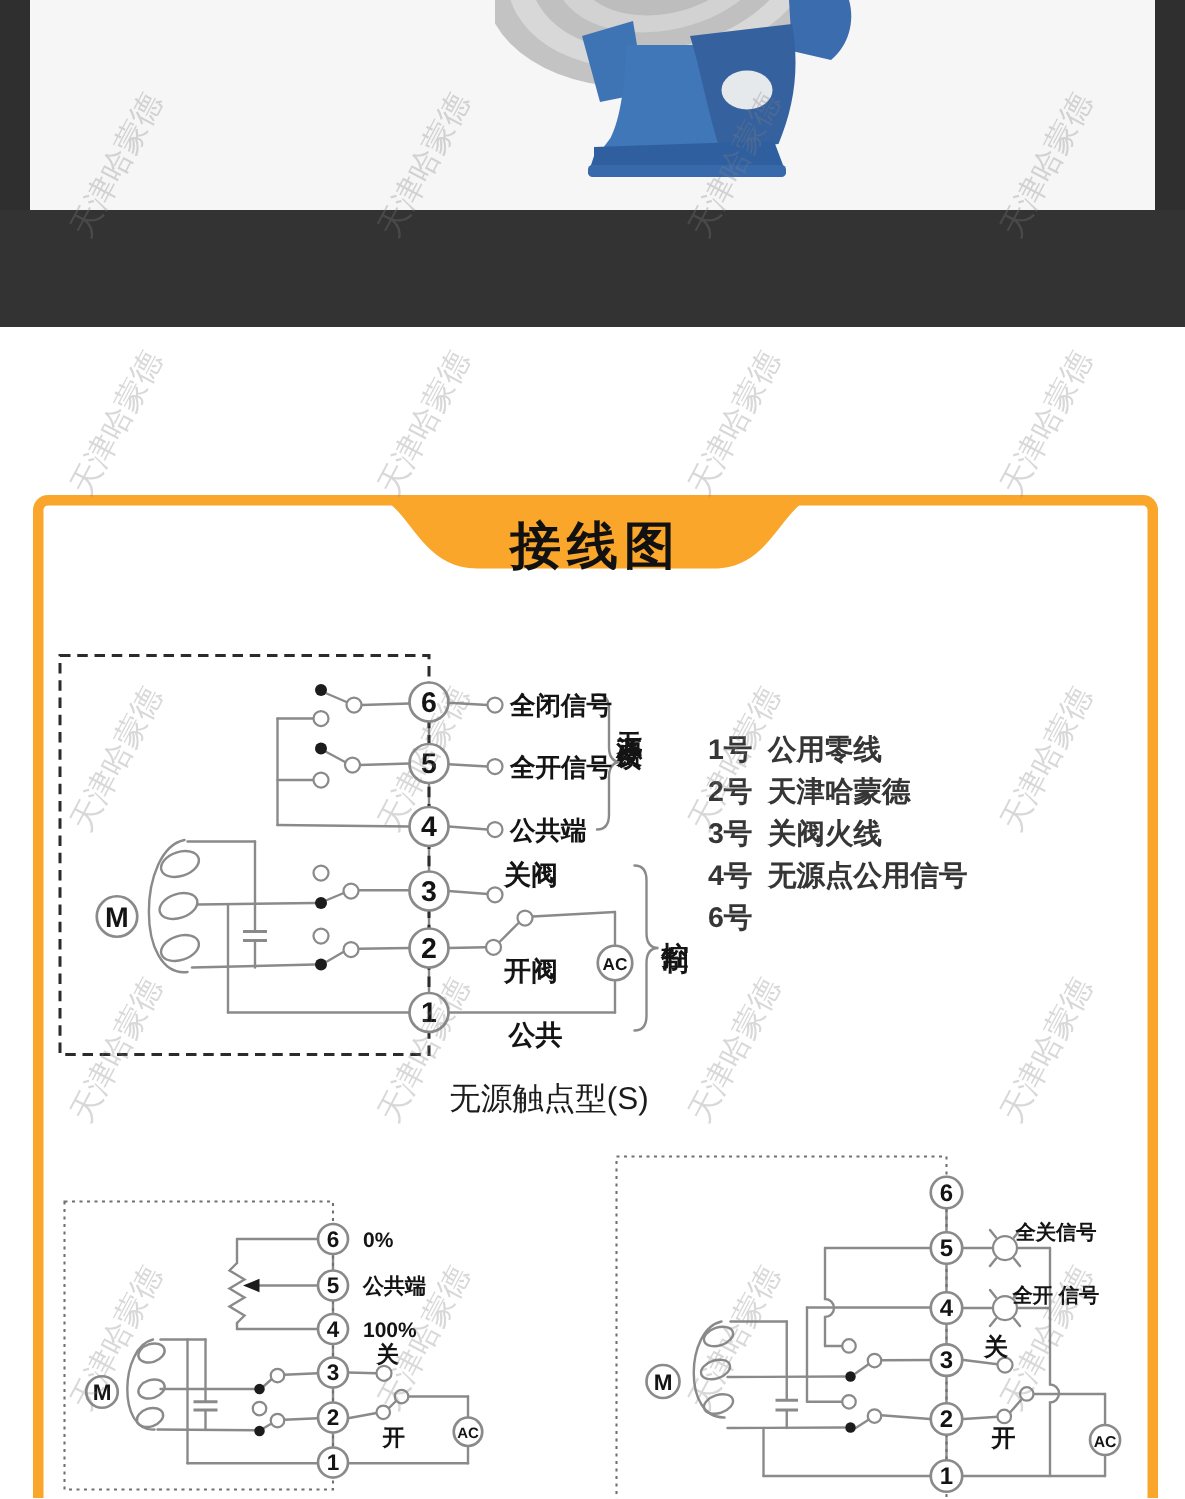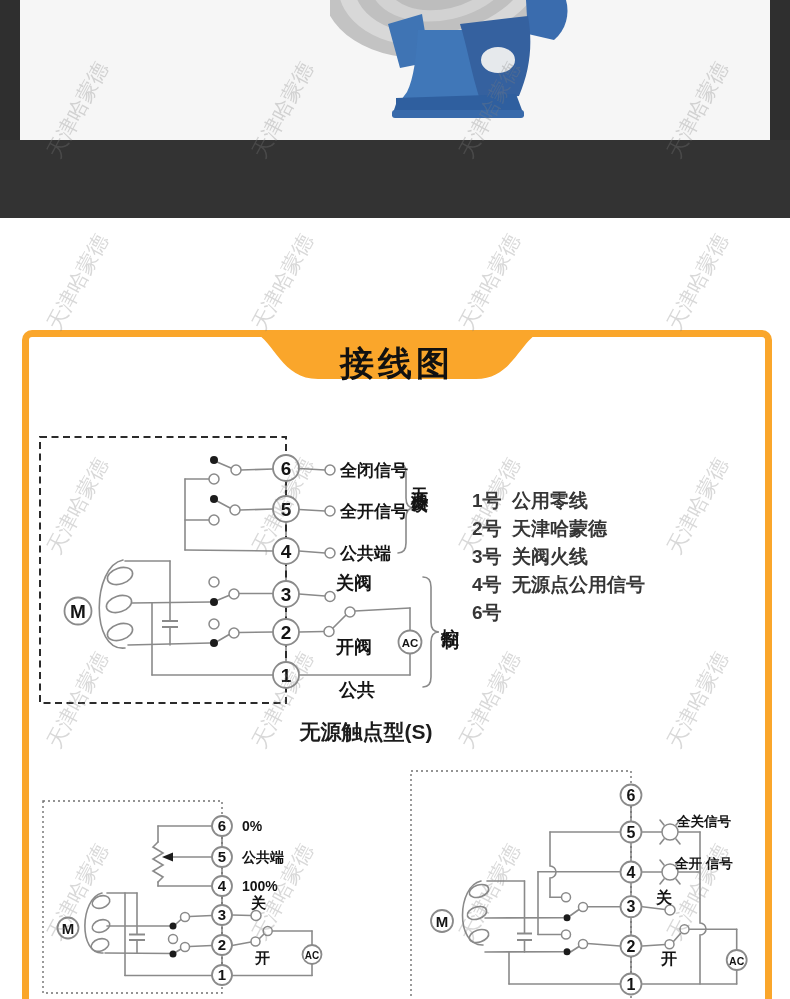--- a/index.html
+++ b/index.html
@@ -26,21 +26,21 @@
   .dot{fill:#1c1c1c;stroke:none;}
   .dashbox{fill:none;stroke:#2b2b2b;stroke-width:2;stroke-dasharray:7 4.5;}
   .dotbox{fill:none;stroke:#707070;stroke-width:1.4;stroke-dasharray:2 3;}
   text{fill:#141414;font-weight:bold;font-family:"Liberation Sans","DejaVu Sans",sans-serif;}
   .vlabel{position:absolute;z-index:11;writing-mode:vertical-rl;text-orientation:upright;
           font-weight:bold;color:#141414;}
   .legend{position:absolute;left:472px;top:487px;z-index:10;font-size:19px;font-weight:bold;color:#363636;}
   .legend-row{height:28px;line-height:28px;white-space:nowrap;display:flex;}
   .legend-num{width:40px;}
   .caption{position:absolute;left:266px;top:718px;width:200px;text-align:center;z-index:10;
-           font-size:21px;font-weight:bold;color:#1c1c1c;}
+           font-size:21px;font-weight:normal;color:#1c1c1c;}
   
   .wm{position:absolute;z-index:30;pointer-events:none;white-space:nowrap;
       font-size:21px;color:rgba(125,125,125,0.30);transform:rotate(-62deg);}
 </style>
 </head>
 <body>
 
 <div class="page">
 
   <div class="photo-strip">

